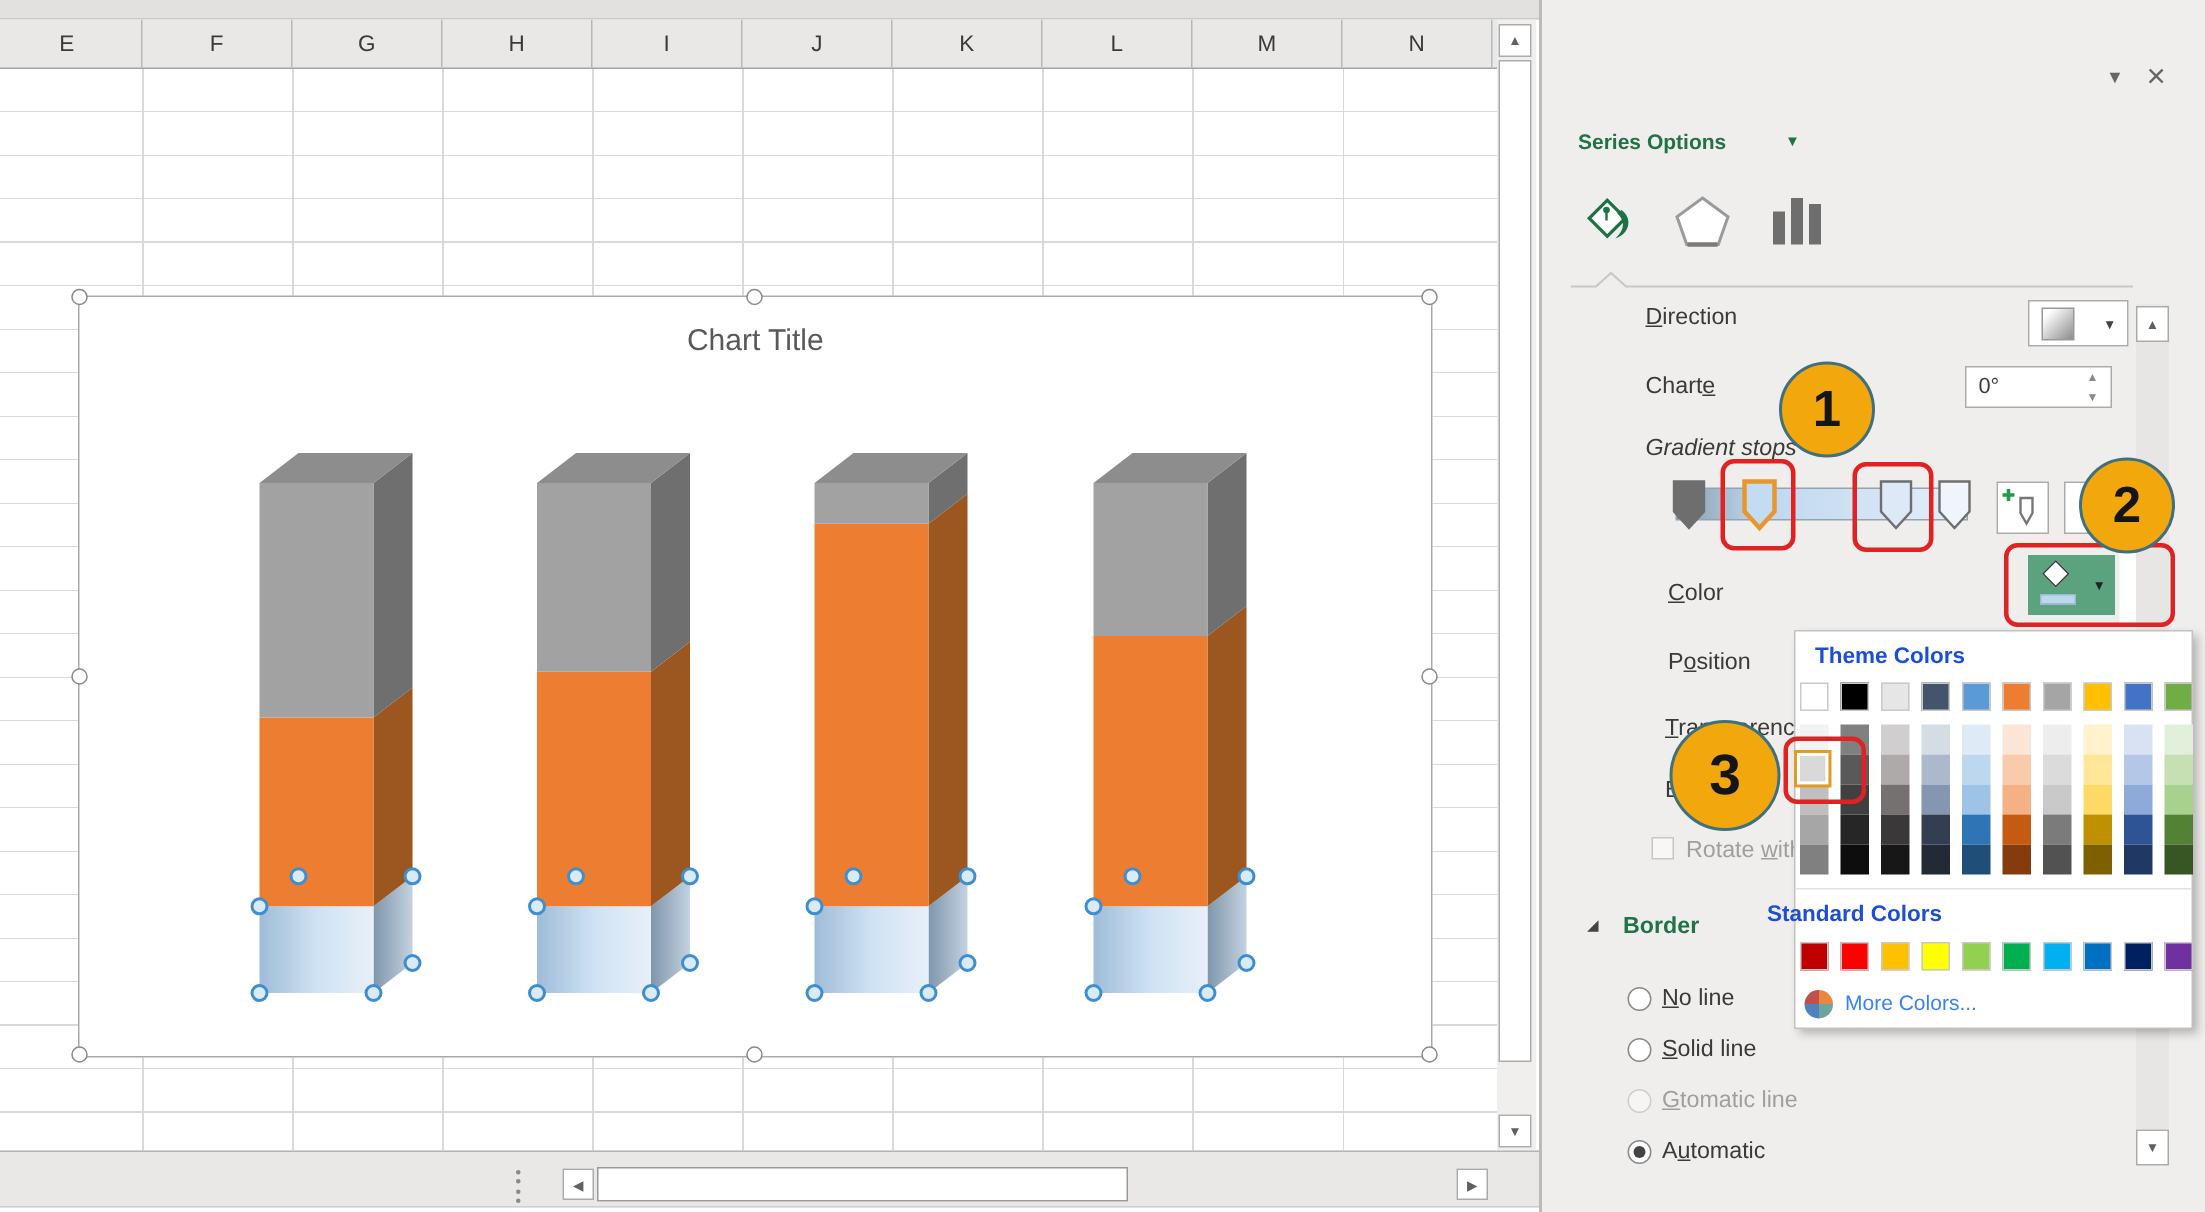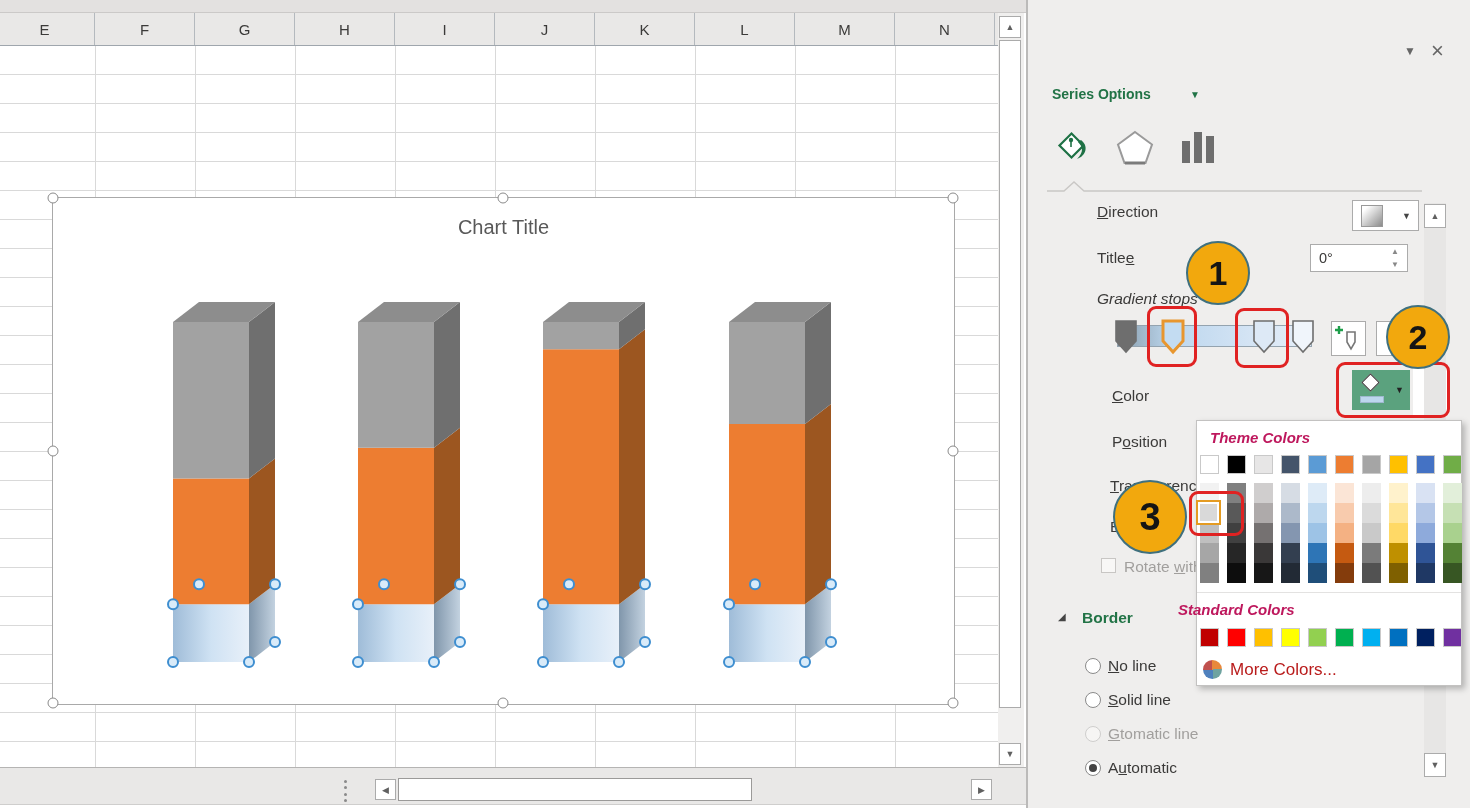--- a/index.html
+++ b/index.html
@@ -39,29 +39,29 @@
   .plabel{position:absolute;font-size:15.5px;color:#3B3A39;white-space:nowrap;}
   .plabel .u{text-decoration:underline;}
   .gray-label{color:#A19F9D;}
   .ctrl{position:absolute;background:#fff;border:1px solid #ABABAB;box-sizing:border-box;}
   .caret{color:#444;font-size:9px;}
   
   #gradbar{left:1117px;top:325px;width:195px;height:22px;border:1px solid #94A3AF;box-sizing:border-box;
     background:linear-gradient(90deg,#76818A 0%,#93A9BA 6%,#BDD7EE 28%,#CFE1F3 60%,#E7EFF9 100%);}
   
   #dropdown{left:1196px;top:420px;width:266px;height:266px;background:#fff;border:1px solid #C3C2C1;box-shadow:3px 3px 6px rgba(0,0,0,.25);box-sizing:border-box;}
-  .dd-header{position:absolute;font-size:15px;font-weight:bold;color:#be185d;font-style:italic;}
+  .dd-header{position:absolute;font-size:15px;font-weight:bold;color:#1d4ed8;}
   .swrow{position:absolute;left:1200px;width:262px;display:flex;gap:8px;}
   .swrow .sw{width:19px;flex:0 0 19px;height:100%;}
   .swrow.bordered .sw{border:1px solid #C9C9C9;box-sizing:border-box;}
   #selSwatch{left:1196px;top:500px;width:25px;height:25px;border:2px solid #E49B22;box-shadow:inset 0 0 0 2px #fff;box-sizing:border-box;}
   #ddDivider{left:1197px;top:592px;width:264px;height:1px;background:#E3E2E1;}
   #wheel{left:1203px;top:660px;width:19px;height:19px;border-radius:50%;
     background:conic-gradient(#E8883C 0 90deg,#6FA3A0 90deg 180deg,#4F81BD 180deg 270deg,#C0504D 270deg 360deg);}
-  #moreColors{left:1230px;top:660px;font-size:17px;color:#b91c1c;}
+  #moreColors{left:1230px;top:660px;font-size:14px;color:#3b82f6;}
   
   #tooltip{left:1192px;top:549px;width:269px;height:30px;background:#fff;border:1px solid #9B9B9B;box-sizing:border-box;
     display:flex;align-items:center;justify-content:center;font-size:15px;color:#3B3A39;box-shadow:2px 2px 4px rgba(0,0,0,.2);white-space:nowrap;}
   
   #borderCaret{left:1058px;top:611px;font-size:10px;color:#444;}
   #borderTitle{left:1082px;top:609px;font-size:15.5px;font-weight:bold;color:#217346;}
   .radio{position:absolute;width:16px;height:16px;border-radius:50%;background:#fff;border:1px solid #8A8A8A;box-sizing:border-box;}
   .radio.disabled{border-color:#CFCECD;background:#F6F5F4;}
   .radio.on::after{content:"";position:absolute;left:3px;top:3px;width:8px;height:8px;border-radius:50%;background:#444;}
   .checkbox{position:absolute;width:15px;height:15px;background:#F8F7F6;border:1px solid #C8C6C4;box-sizing:border-box;}
@@ -227,21 +227,21 @@
   <svg class="abs" style="left:1047px;top:181px;" width="375" height="12" viewBox="0 0 375 12">
     <path d="M0 10 H17 L27 1 L37 10 H375" fill="none" stroke="#C9C7C5" stroke-width="1.4"></path>
   </svg>
 
   <div class="plabel" style="left:1097px;top:203px;"><span></span><span class="u">D</span><span>irection</span></div>
   <div class="ctrl" style="left:1352px;top:200px;width:67px;height:31px;">
     <div style="position:absolute;left:8px;top:4px;width:22px;height:22px;border:1px solid #999;background:linear-gradient(135deg,#FFF 15%,#8C8C8C 100%);box-sizing:border-box;"></div>
     <span class="caret" style="position:absolute;right:7px;top:10px;">▼</span>
   </div>
 
-  <div class="plabel" style="left:1097px;top:249px;"><span>Title</span><span class="u">e</span><span></span></div>
+  <div class="plabel" style="left:1097px;top:249px;"><span>Chart</span><span class="u">e</span><span></span></div>
   <div class="ctrl" style="left:1310px;top:244px;width:98px;height:28px;">
     <span style="position:absolute;left:8px;top:5px;font-size:14.5px;color:#3B3A39;">0°</span>
     <span class="caret" style="position:absolute;right:8px;top:2px;font-size:8px;color:#888;">▲</span>
     <span class="caret" style="position:absolute;right:8px;bottom:2px;font-size:8px;color:#888;">▼</span>
   </div>
 
   <div class="plabel" style="left:1097px;top:290px;font-style:italic;">Gradient stops</div>
   <div class="abs" id="gradbar"></div>
   <div class="abs" id="stopsLayer" style="left:0;top:0;">
       <svg width="24" height="36" viewBox="0 0 24 36" style="position: absolute; left: 1113.8px; top: 319px;">

